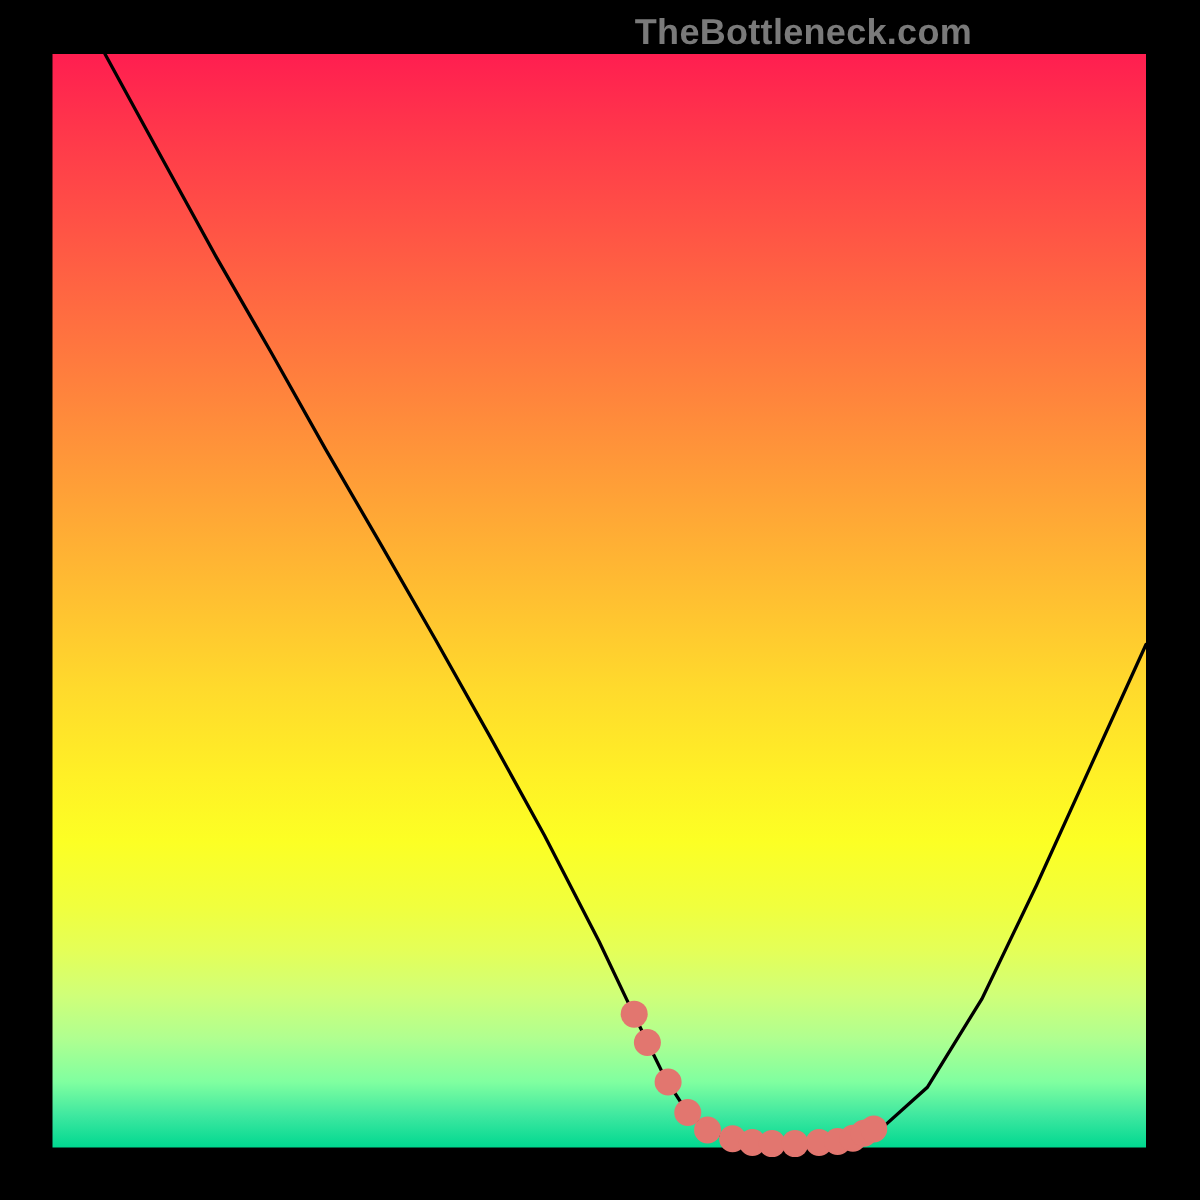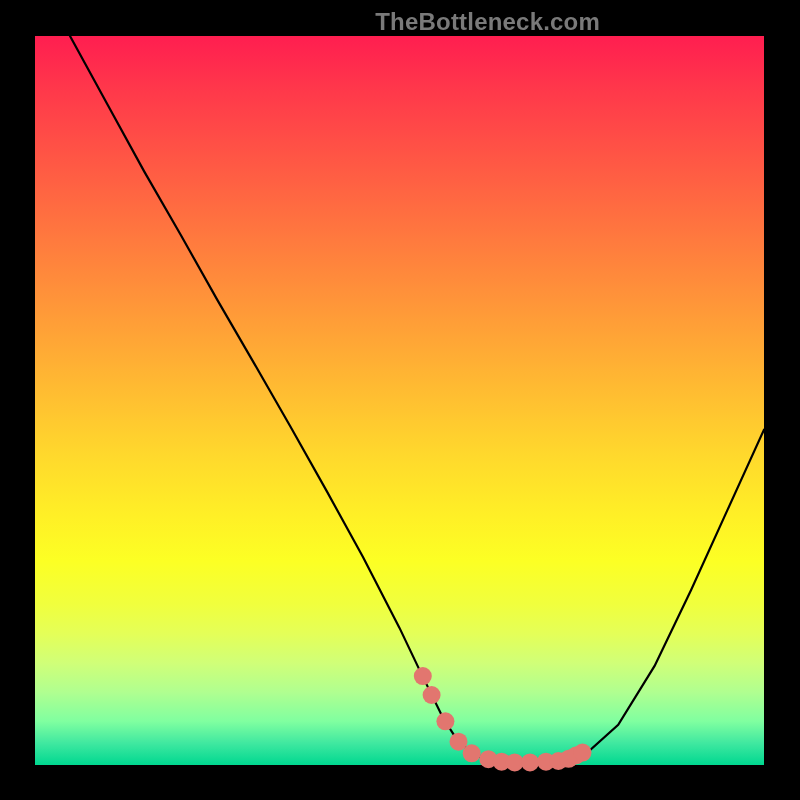--- a/index.html
+++ b/index.html
@@ -9,20 +9,21 @@
     height: 800px;
     background: #000;
     overflow: hidden;
   }
   .frame {
     position: absolute;
     left: 0;
     top: 0;
     width: 636px;
     height: 800px;
+    padding-left: 48px;
   }
   .plot-area {
     position: absolute;
     left: 35px;
     top: 36px;
     width: 729px;
     height: 729px;
     background: linear-gradient(to bottom,
       #ff1e50 0%,
       #ff3a4a 8%,

